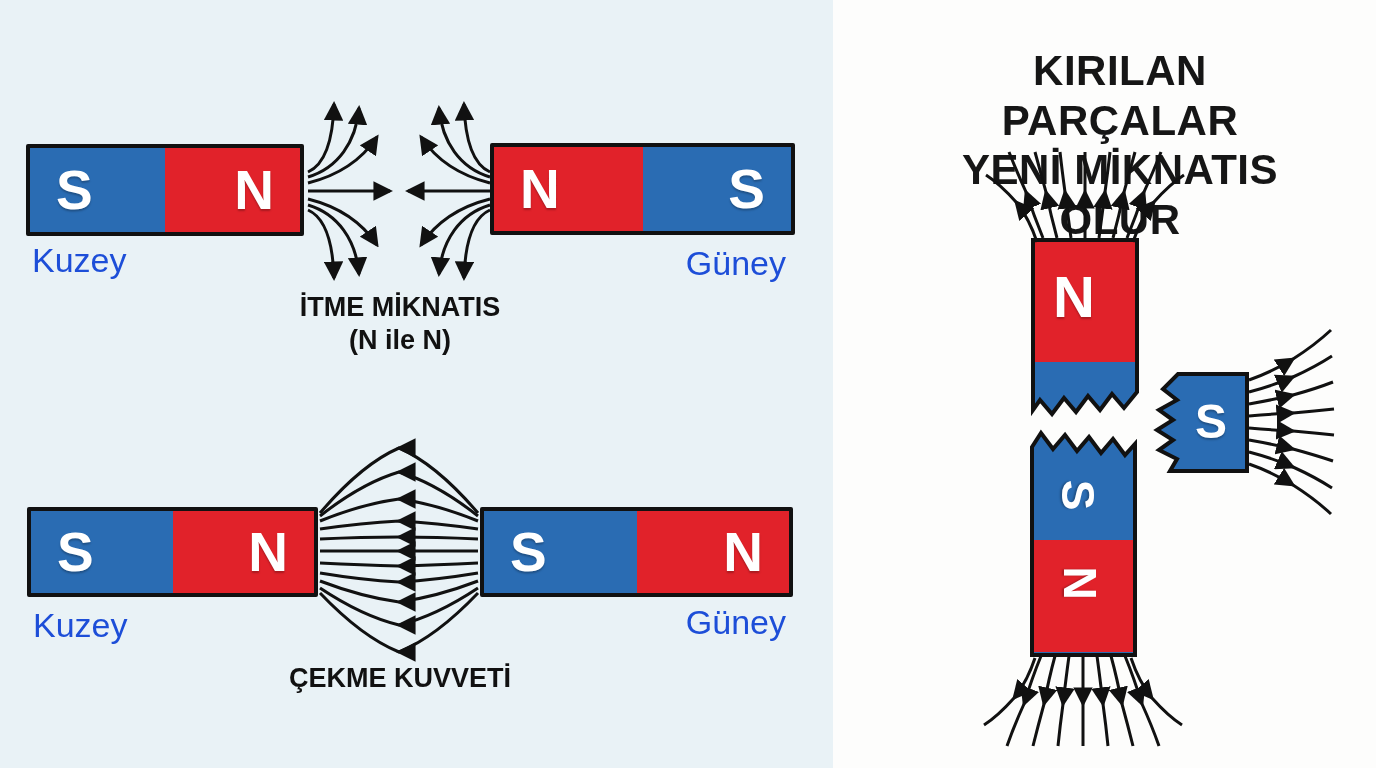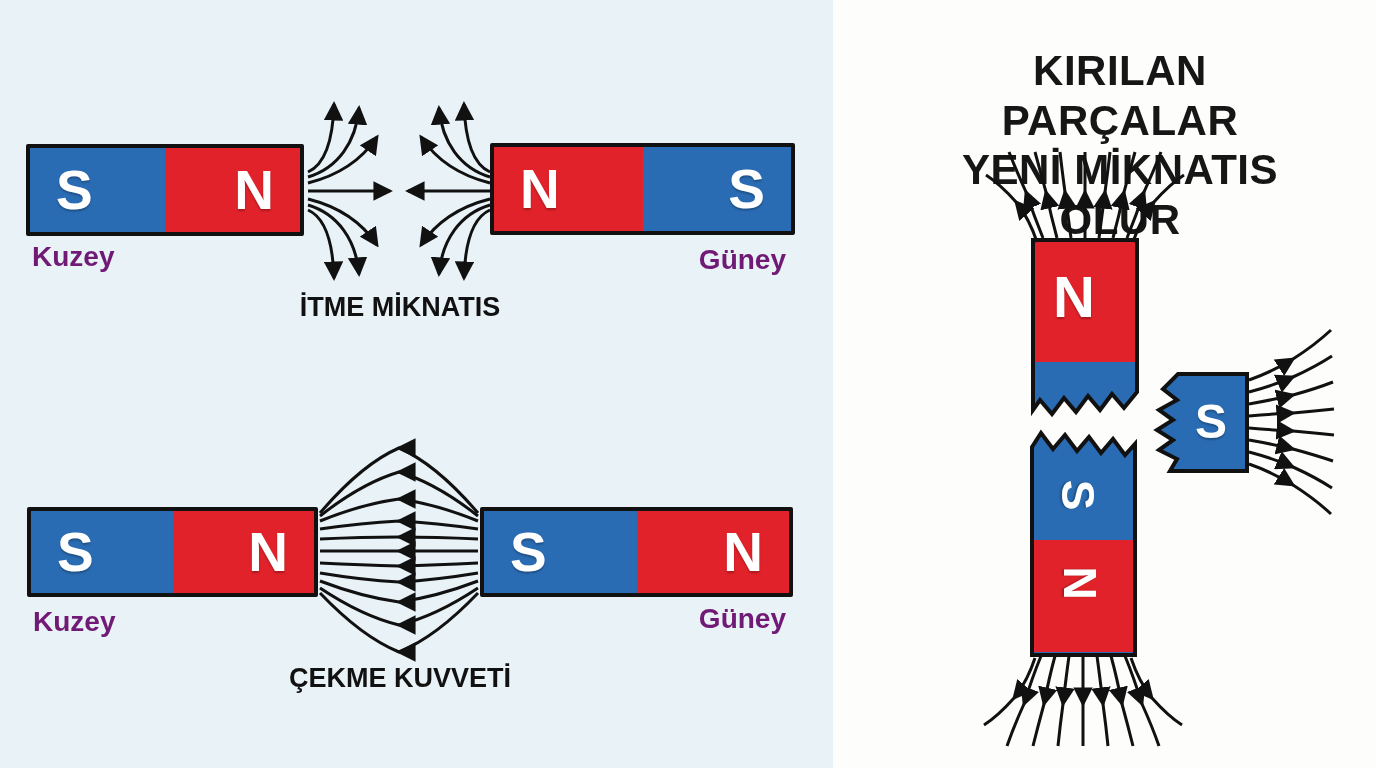--- a/index.html
+++ b/index.html
@@ -19,21 +19,21 @@
   .half{flex:1;display:flex;align-items:center;}
   .half.blue{background:#2a6cb3;}
   .half.red{background:#e1222a;}
   .half.outer-left{justify-content:flex-start;padding-left:26px;}
   .half.outer-right{justify-content:flex-end;padding-right:26px;}
   .pole-letter{
     color:#fff;font-weight:bold;font-size:55px;line-height:1;
     text-shadow:0 2px 2px rgba(0,0,0,.25);
   }
   .pole-label{
-    position:absolute;font-weight:bold;font-size:28px;color:#701a75;
+    position:absolute;font-weight:normal;font-size:34px;color:#1d4ed8;
   }
   .caption{
     position:absolute;text-align:center;font-weight:bold;color:#111;
     font-size:27px;line-height:1.22;
   }
   .title{
     position:absolute;text-align:center;font-weight:bold;color:#161616;
     font-size:42px;line-height:1.18;letter-spacing:.5px;
   }
   svg.overlay{position:absolute;left:0;top:0;pointer-events:none;}
@@ -66,20 +66,21 @@
       <span class="pole-letter">N</span>
     </div>
     <div class="half blue outer-right">
       <span class="pole-letter">S</span>
     </div>
   </div>
   <div class="pole-label" style="left:626px;top:244px;width:160px;text-align:right;">Güney</div>
 
   <div class="caption" style="left:250px;top:291px;width:300px;">
     <div>İTME MİKNATIS</div>
+    <div>(N ile N)</div>
   </div>
 
   <div class="magnet" style="left:27px;top:507px;width:291px;height:90px;">
     <div class="half blue outer-left">
       <span class="pole-letter">S</span>
     </div>
     <div class="half red outer-right">
       <span class="pole-letter">N</span>
     </div>
   </div>

